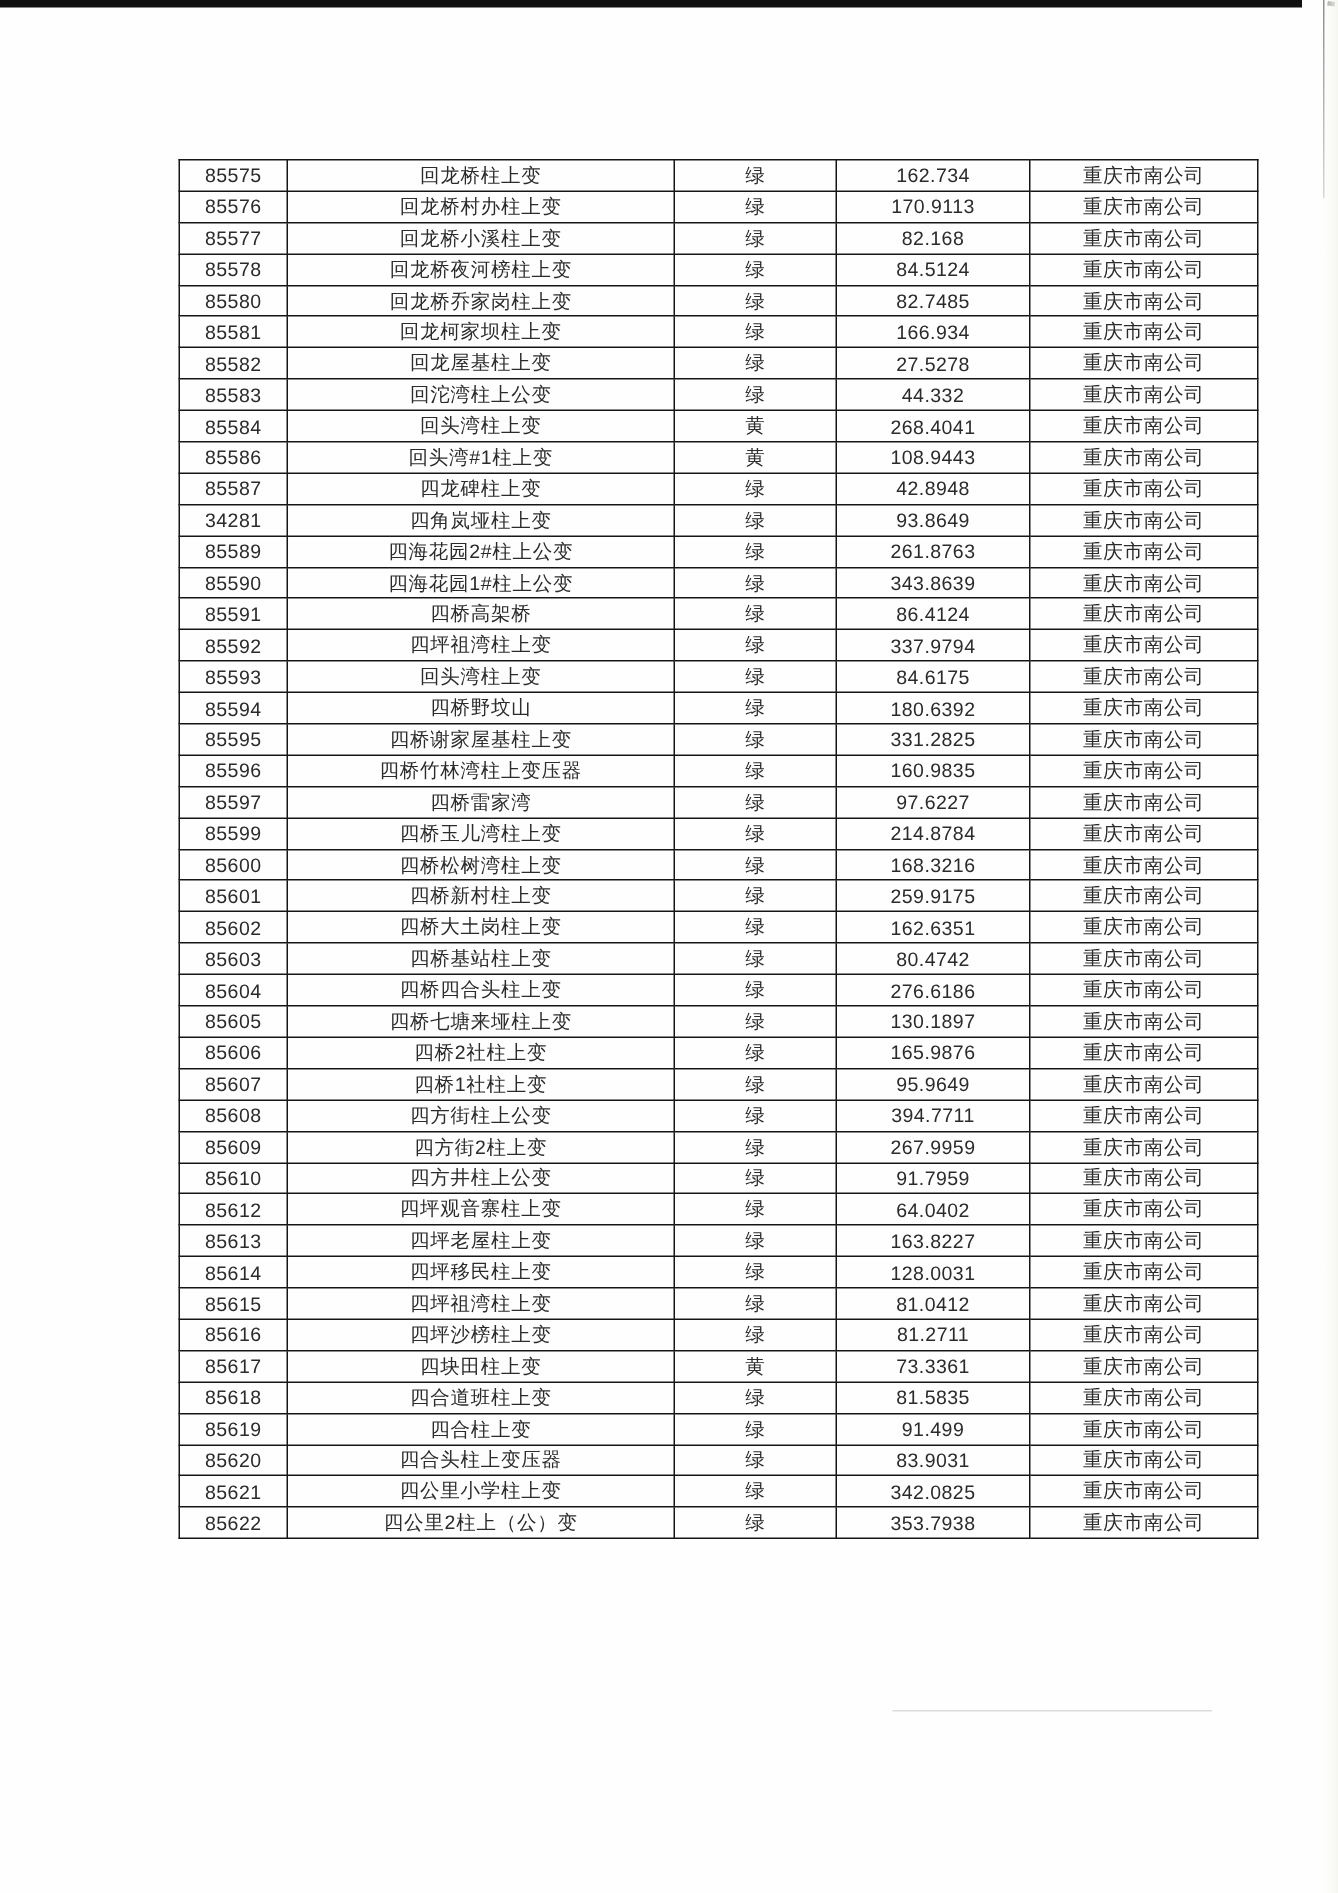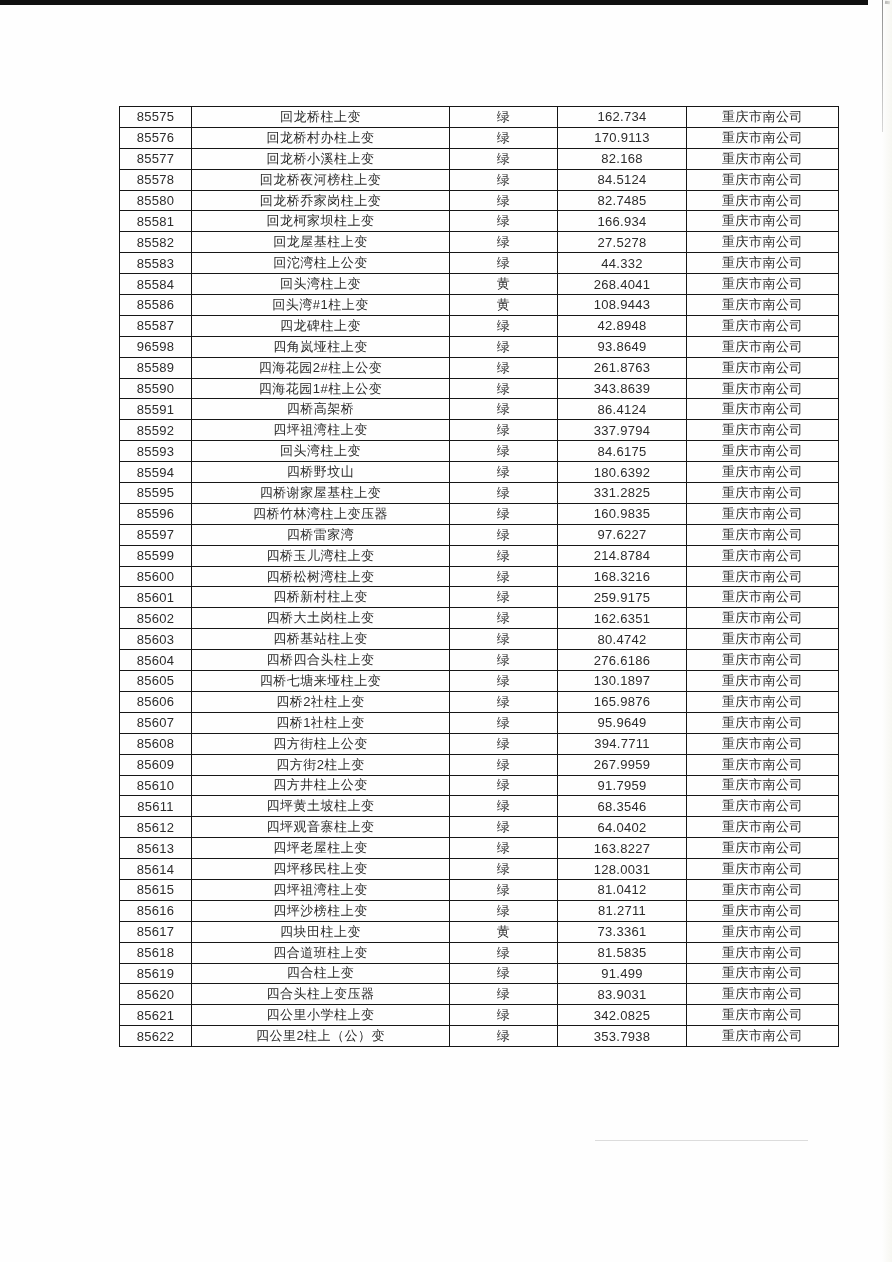--- a/index.html
+++ b/index.html
@@ -168,21 +168,21 @@
         <td class="c-company">重庆市南公司</td>
       </tr>
       <tr>
         <td class="c-id">85587</td>
         <td class="c-name">四龙碑柱上变</td>
         <td class="c-status">绿</td>
         <td class="c-value">42.8948</td>
         <td class="c-company">重庆市南公司</td>
       </tr>
       <tr>
-        <td class="c-id">96598</td>
+        <td class="c-id">34281</td>
         <td class="c-name">四角岚垭柱上变</td>
         <td class="c-status">绿</td>
         <td class="c-value">93.8649</td>
         <td class="c-company">重庆市南公司</td>
       </tr>
       <tr>
         <td class="c-id">85589</td>
         <td class="c-name">四海花园2#柱上公变</td>
         <td class="c-status">绿</td>
         <td class="c-value">261.8763</td>
@@ -319,27 +319,20 @@
         <td class="c-name">四方街2柱上变</td>
         <td class="c-status">绿</td>
         <td class="c-value">267.9959</td>
         <td class="c-company">重庆市南公司</td>
       </tr>
       <tr>
         <td class="c-id">85610</td>
         <td class="c-name">四方井柱上公变</td>
         <td class="c-status">绿</td>
         <td class="c-value">91.7959</td>
-        <td class="c-company">重庆市南公司</td>
-      </tr>
-      <tr>
-        <td class="c-id">85611</td>
-        <td class="c-name">四坪黄土坡柱上变</td>
-        <td class="c-status">绿</td>
-        <td class="c-value">68.3546</td>
         <td class="c-company">重庆市南公司</td>
       </tr>
       <tr>
         <td class="c-id">85612</td>
         <td class="c-name">四坪观音寨柱上变</td>
         <td class="c-status">绿</td>
         <td class="c-value">64.0402</td>
         <td class="c-company">重庆市南公司</td>
       </tr>
       <tr>

